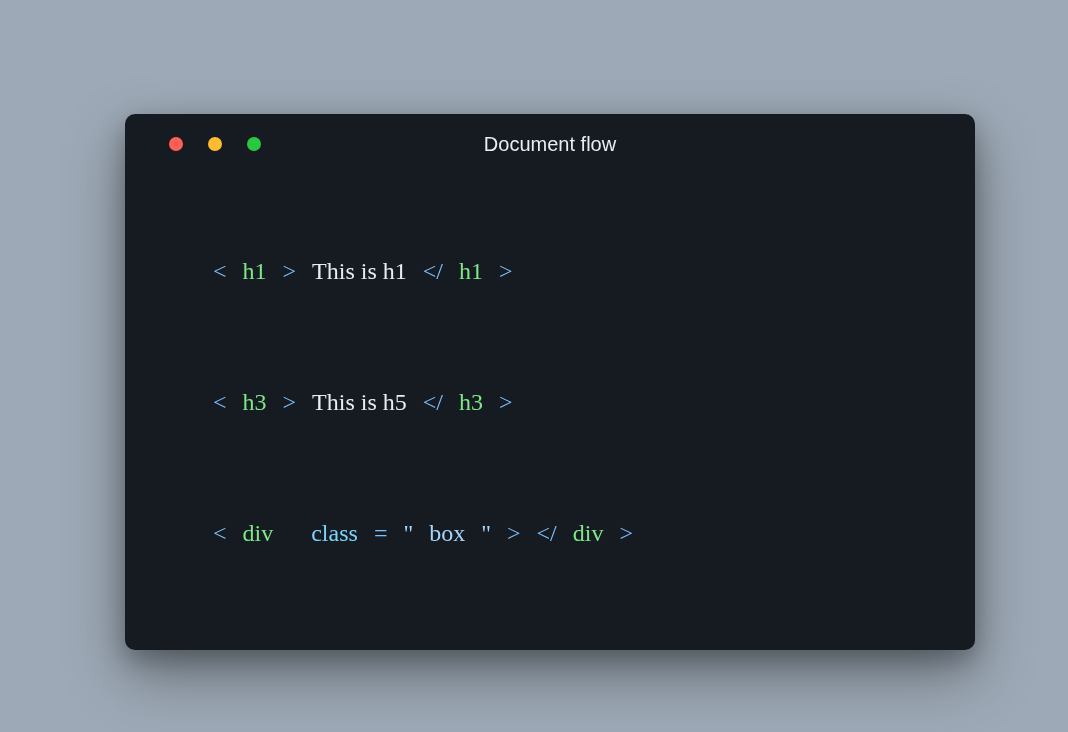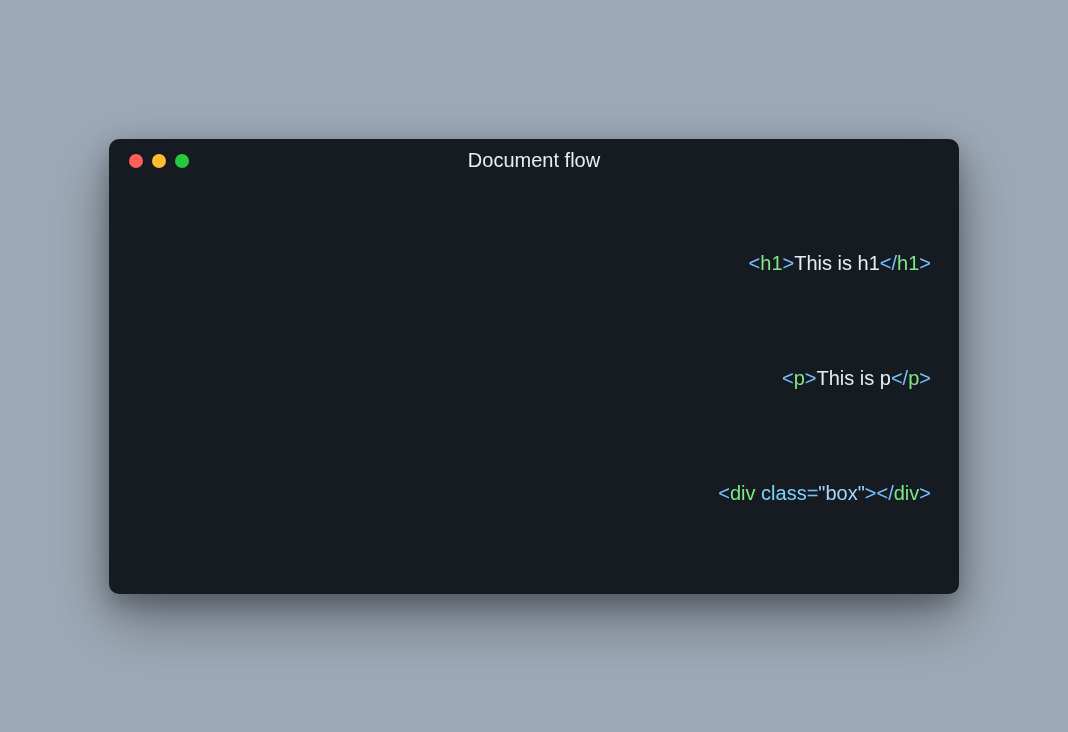--- a/index.html
+++ b/index.html
@@ -1,15 +1,15 @@
 <!DOCTYPE html>
 <html><head>
   <meta charset="utf-8">
   <style>
-    * { margin:0; padding:0; box-sizing:border-box; }
+    * { margin:8px; padding:0; box-sizing:border-box; }
     body {
       width:1068px; height:732px;
       background:#9da9b6;
       display:flex; align-items:center; justify-content:center;
       font-family:-apple-system,BlinkMacSystemFont,"Segoe UI",sans-serif;
     }
     .window {
       width:850px;
       background:#161b22;
       border-radius:10px;
@@ -24,25 +24,24 @@
     .traffic {
       position:absolute; left:20px; display:flex; gap:9px;
     }
     .dot { width:14px; height:14px; border-radius:50%; }
     .title {
       flex:1; text-align:center;
       color:#e6edf3; font-size:20px; font-weight:400;
     }
     .code-area {
       padding:40px 28px 50px 28px;
-      font-family:Liberation Sans, sans-serif;
-      font-size:20px;
+      font-family:Liberation Serif, serif;
+      font-size:24px;
       color:#e6edf3;
       line-height:1.35;
-      text-align:right;
     }
     .line { margin-bottom:34px; white-space:pre; }
     .line:last-child { margin-bottom:10px; }
     .t-tag   { color:#7ee787; }
     .t-punc  { color:#79c0ff; }
     .t-attr  { color:#7dd3fc; }
     .t-str   { color:#a5d6ff; }
     .t-text  { color:#e6edf3; }
   </style>
 </head>
@@ -58,24 +57,24 @@
     </div>
     <div class="title">Document flow</div>
   </div>
 
   <div class="code-area">
 
     <div class="line">
       <span class="t-punc">&lt;</span><span class="t-tag">h1</span><span class="t-punc">&gt;</span><span class="t-text">This is h1</span><span class="t-punc">&lt;/</span><span class="t-tag">h1</span><span class="t-punc">&gt;</span>
     </div>
 
+
     <div class="line">
-      <span class="t-punc">&lt;</span><span class="t-tag">p</span><span class="t-punc">&gt;</span><span class="t-text">This is p</span><span class="t-punc">&lt;/</span><span class="t-tag">p</span><span class="t-punc">&gt;</span>
+      <span class="t-punc">&lt;</span><span class="t-tag">h3</span><span class="t-punc">&gt;</span><span class="t-text">This is h5</span><span class="t-punc">&lt;/</span><span class="t-tag">h3</span><span class="t-punc">&gt;</span>
     </div>
-
 
     <div class="line">
       <span class="t-punc">&lt;</span><span class="t-tag">div</span><span> </span><span class="t-attr">class</span><span class="t-punc">=</span><span class="t-str">"</span><span class="t-str">box</span><span class="t-str">"</span><span class="t-punc">&gt;</span><span class="t-punc">&lt;/</span><span class="t-tag">div</span><span class="t-punc">&gt;</span>
     </div>
 
   </div>
 
 </div>
 
 </body></html>

